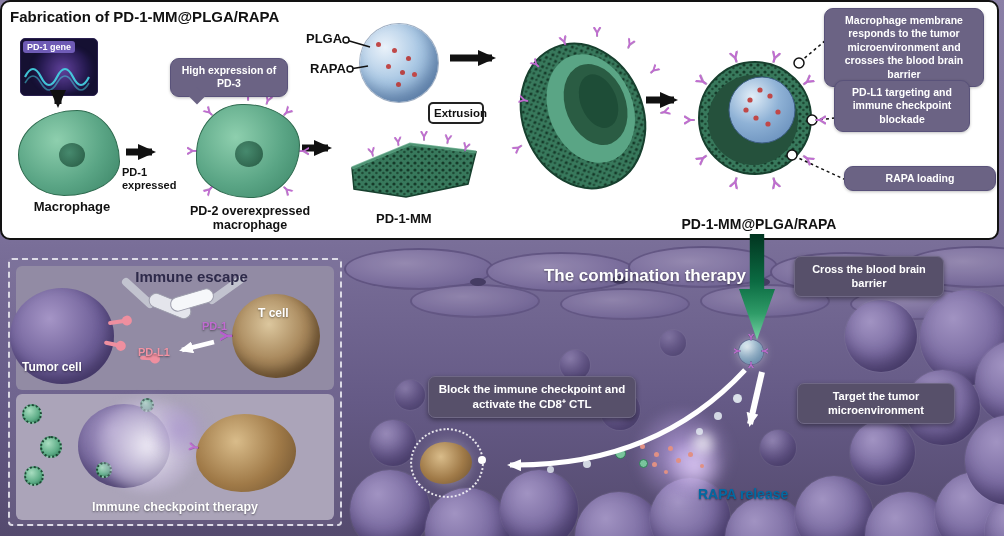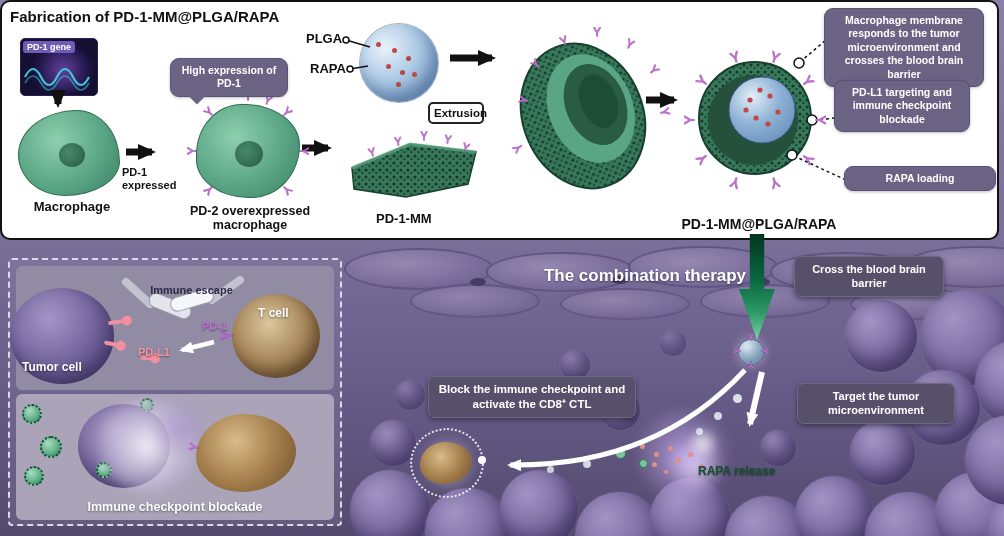--- a/index.html
+++ b/index.html
@@ -81,21 +81,21 @@
   <div class="genebadge">PD-1 gene</div>
 </div>
 
 <div class="blob" style="left:18px;top:110px;width:102px;height:86px;border-radius:58% 42% 55% 45%/52% 60% 40% 48%">
   <div class="nucleus" style="left:40px;top:32px;width:26px;height:24px"></div>
 </div>
 <div class="lbl" style="left:20px;top:200px;width:104px;text-align:center;font-size:13px">Macrophage</div>
 
 <div class="lbl" style="left:122px;top:166px;width:64px;text-align:left;font-size:11px">PD-1 expressed</div>
 
-<div class="pbox pointer" style="left:170px;top:58px;width:118px">High expression of PD-1</div>
+<div class="pbox pointer" style="left:170px;top:58px;width:118px">High expression of PD-3</div>
 
 <div class="blob" style="left:196px;top:104px;width:104px;height:94px;border-radius:45% 55% 48% 52%/55% 45% 58% 42%">
   <div class="nucleus" style="left:38px;top:36px;width:28px;height:26px"></div>
 </div>
 <div class="lbl" style="left:178px;top:204px;width:144px;text-align:center;font-size:12.5px">PD-2 overexpressed macrophage</div>
 
 <span class="spike" style="left:248px;top:96px;transform:rotate(0deg)"></span>
 <span class="spike" style="left:287px;top:112px;transform:rotate(45deg)"></span>
 <span class="spike" style="left:304px;top:151px;transform:rotate(90deg)"></span>
 <span class="spike" style="left:287px;top:190px;transform:rotate(135deg)"></span>
@@ -262,40 +262,40 @@
 <div class="burst" style="left:665px;top:438px;width:60px;height:55px;background:radial-gradient(circle,rgba(222,202,246,.9),transparent 70%)"></div>
 <div class="burst" style="left:688px;top:428px;width:30px;height:30px;background:radial-gradient(circle,rgba(255,255,255,.85),transparent 75%)"></div>
 <div class="dot" style="left:640px;top:444px;width:5px;height:5px;background:#e09084"></div>
 <div class="dot" style="left:654px;top:452px;width:5px;height:5px;background:#e09084"></div>
 <div class="dot" style="left:668px;top:446px;width:5px;height:5px;background:#e09084"></div>
 <div class="dot" style="left:652px;top:462px;width:5px;height:5px;background:#e09084"></div>
 <div class="dot" style="left:676px;top:458px;width:5px;height:5px;background:#e09084"></div>
 <div class="dot" style="left:664px;top:470px;width:4px;height:4px;background:#e09084"></div>
 <div class="dot" style="left:688px;top:452px;width:5px;height:5px;background:#e09084"></div>
 <div class="dot" style="left:700px;top:464px;width:4px;height:4px;background:#e09084"></div>
-<div class="wlbl" style="left:698px;top:464px;font-size:12px;color:#14532d">RAPA release</div>
+<div class="wlbl" style="left:698px;top:486px;font-size:14px;color:#0369a1">RAPA release</div>
 
 <div class="dot" style="left:733px;top:394px;width:9px;height:9px;background:#e6eef4;opacity:.9"></div>
 <div class="dot" style="left:714px;top:412px;width:8px;height:8px;background:#e6eef4;opacity:.85"></div>
 <div class="dot" style="left:696px;top:428px;width:7px;height:7px;background:#e6eef4;opacity:.8"></div>
 <div class="dot" style="left:583px;top:460px;width:8px;height:8px;background:#e6eef4;opacity:.85"></div>
 <div class="dot" style="left:547px;top:466px;width:7px;height:7px;background:#e6eef4;opacity:.8"></div>
 <div class="dot" style="left:615px;top:448px;width:11px;height:11px;background:#79c49c;border:1px solid #2f7a57"></div>
 <div class="dot" style="left:639px;top:459px;width:9px;height:9px;background:#79c49c;border:1px solid #2f7a57"></div>
 
 <div class="ring-dotted" style="left:410px;top:428px;width:74px;height:70px"></div>
 <div class="smoke" style="left:418px;top:436px;width:60px;height:55px;background:radial-gradient(circle,rgba(255,255,255,.6),transparent 70%)"></div>
 <div class="brown" style="left:420px;top:442px;width:52px;height:42px"></div>
 <div class="dot" style="left:478px;top:456px;width:8px;height:8px;background:#fff"></div>
 
 <div class="inset"></div>
 <div class="sub1"></div>
 <div class="sub2"></div>
 
-<div class="wlbl" style="left:16px;top:284px;width:351px;text-align:center;font-size:11px;color:#2e2a4a;text-shadow:none">Immune escape</div>
+<div class="wlbl" style="left:16px;top:268px;width:351px;text-align:center;font-size:15px;color:#2e2a4a;text-shadow:none">Immune escape</div>
 
 <div class="tumor" style="left:10px;top:288px;width:104px;height:96px"></div>
 <div class="wlbl" style="left:22px;top:360px;font-size:12px">Tumor cell</div>
 
 <div class="tcell-b" style="left:232px;top:294px;width:88px;height:84px"></div>
 <div class="wlbl" style="left:258px;top:306px;font-size:12px">T cell</div>
 
 <div class="rec-pink" style="left:108px;top:320px;width:18px;transform:rotate(-8deg)"></div>
 <div class="rec-pink" style="left:104px;top:342px;width:16px;transform:rotate(12deg)"></div>
 <div class="rec-pink" style="left:140px;top:356px;width:14px;transform:rotate(4deg)"></div>
@@ -307,21 +307,21 @@
 <div class="virus" style="left:22px;top:404px;width:20px;height:20px"></div>
 <div class="virus" style="left:40px;top:436px;width:22px;height:22px"></div>
 <div class="virus" style="left:24px;top:466px;width:20px;height:20px"></div>
 <div class="tumor" style="left:78px;top:404px;width:92px;height:84px;opacity:.9"></div>
 <div class="virus" style="left:140px;top:398px;width:14px;height:14px"></div>
 <div class="virus" style="left:96px;top:462px;width:16px;height:16px"></div>
 <div class="smoke" style="left:95px;top:398px;width:105px;height:95px;background:radial-gradient(circle,rgba(245,242,250,.95),rgba(200,190,220,.6) 55%,transparent 78%)"></div>
 <div class="smoke" style="left:150px;top:400px;width:60px;height:60px;background:radial-gradient(circle,rgba(170,150,205,.8),transparent 72%)"></div>
 <div class="brown" style="left:196px;top:414px;width:100px;height:78px"></div>
 <span class="spike" style="left:194px;top:447px;transform:rotate(280deg);font-size:13px"></span>
-<div class="wlbl" style="left:16px;top:500px;width:318px;text-align:center;font-size:12.5px">Immune checkpoint blockade</div>
+<div class="wlbl" style="left:16px;top:500px;width:318px;text-align:center;font-size:12.5px">Immune checkpoint therapy</div>
 
 <svg class="layer" width="1004" height="294" style="left:0;top:242px;z-index:4">
   <defs>
     <marker id="aw" markerUnits="userSpaceOnUse" markerWidth="14" markerHeight="12" refX="11" refY="6" orient="auto">
       <path d="M0,0 L14,6 L0,12 z" fill="#fff"></path>
     </marker>
   </defs>
 
   <g>
     <line x1="150" y1="62" x2="126" y2="40" stroke="#c2c3cf" stroke-width="8" stroke-linecap="round"></line>

